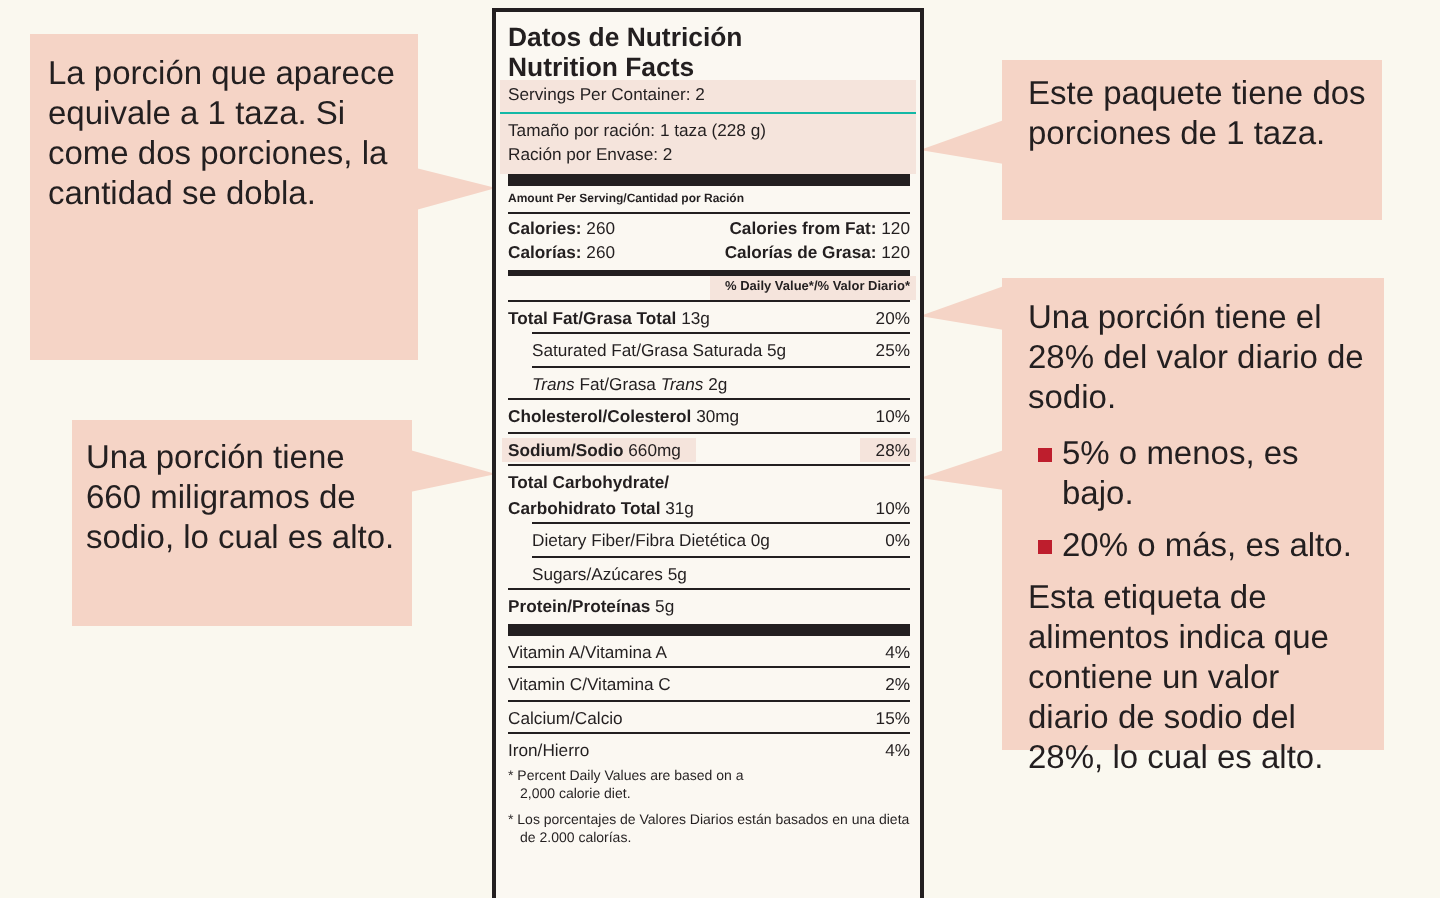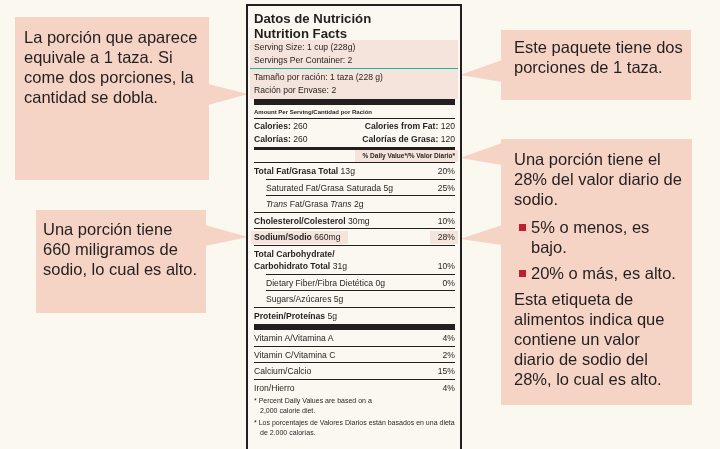--- a/index.html
+++ b/index.html
@@ -64,28 +64,28 @@
   <polygon points="0,4 40,14 0,25" fill="#f5d4c6"></polygon>
 </svg>
 
 <div class="callout" style="left:36px; top:210px; width:170px; height:103px; padding:9px 7px 0 7px;">
   <span>Una porción tiene 660 miligramos de sodio, lo cual es alto.</span>
 </div>
 <svg class="pointer" style="left:205px; top:225px;" width="43" height="22">
   <polygon points="0,0 43,12 0,21" fill="#f5d4c6"></polygon>
 </svg>
 
-<div class="callout" style="left:501px; top:30px; width:190px; height:70px; padding:7px 8px 0 13px;">
+<div class="callout" style="left:501px; top:30px; width:190px; height:80px; padding:7px 8px 0 13px;">
   <span>Este paquete tiene dos porciones de 1 taza.</span>
 </div>
 <svg class="pointer" style="left:460px; top:60px;" width="42" height="26">
   <polygon points="42,0 0,15 42,22" fill="#f5d4c6"></polygon>
 </svg>
 
-<div class="callout" style="left:501px; top:139px; width:191px; height:266px; padding:10px 8px 0 13px;">
+<div class="callout" style="left:501px; top:139px; width:191px; height:236px; padding:10px 8px 0 13px;">
   <div style="margin-bottom:8px;">Una porción tiene el 28% del valor diario de sodio.</div>
   <div style="padding-left:5px; margin-bottom:6px; display:flex;">
     <span class="bullet-sq" style="flex:none; margin-top:7px;"></span>
     <span>5% o menos, es bajo.</span>
   </div>
   <div style="padding-left:5px; margin-bottom:6px; display:flex;">
     <span class="bullet-sq" style="flex:none; margin-top:7px;"></span>
     <span>20% o más, es alto.</span>
   </div>
   <div>Esta etiqueta de alimentos indica que contiene un valor diario de sodio del 28%, lo cual es alto.</div>
@@ -95,21 +95,20 @@
 </svg>
 <svg class="pointer" style="left:460px; top:225px;" width="42" height="24">
   <polygon points="42,0 0,14 42,20" fill="#f5d4c6"></polygon>
 </svg>
 
 <div class="label">
   <div class="lbl-title" style="margin-bottom:2px;">Datos de Nutrición</div>
   <div class="lbl-title">Nutrition Facts</div>
 
   <div class="hl-block" style="padding-top:1px; padding-bottom:2px;">
-    <div class="line-row">Serving Size: 1 cup (228g)</div>
     <div class="line-row">Servings Per Container: 2</div>
   </div>
   <div class="hl-block" style="border-top:1px solid #14b8a6; padding-top:2px; padding-bottom:3px;">
     <div class="line-row">Tamaño por ración: 1 taza (228 g)</div>
     <div class="line-row">Ración por Envase: 2</div>
   </div>
 
   <div class="thick"></div>
   <div class="tiny" style="margin-top:1px;">Amount Per Serving/Cantidad por Ración</div>
   <div class="thin"></div>

